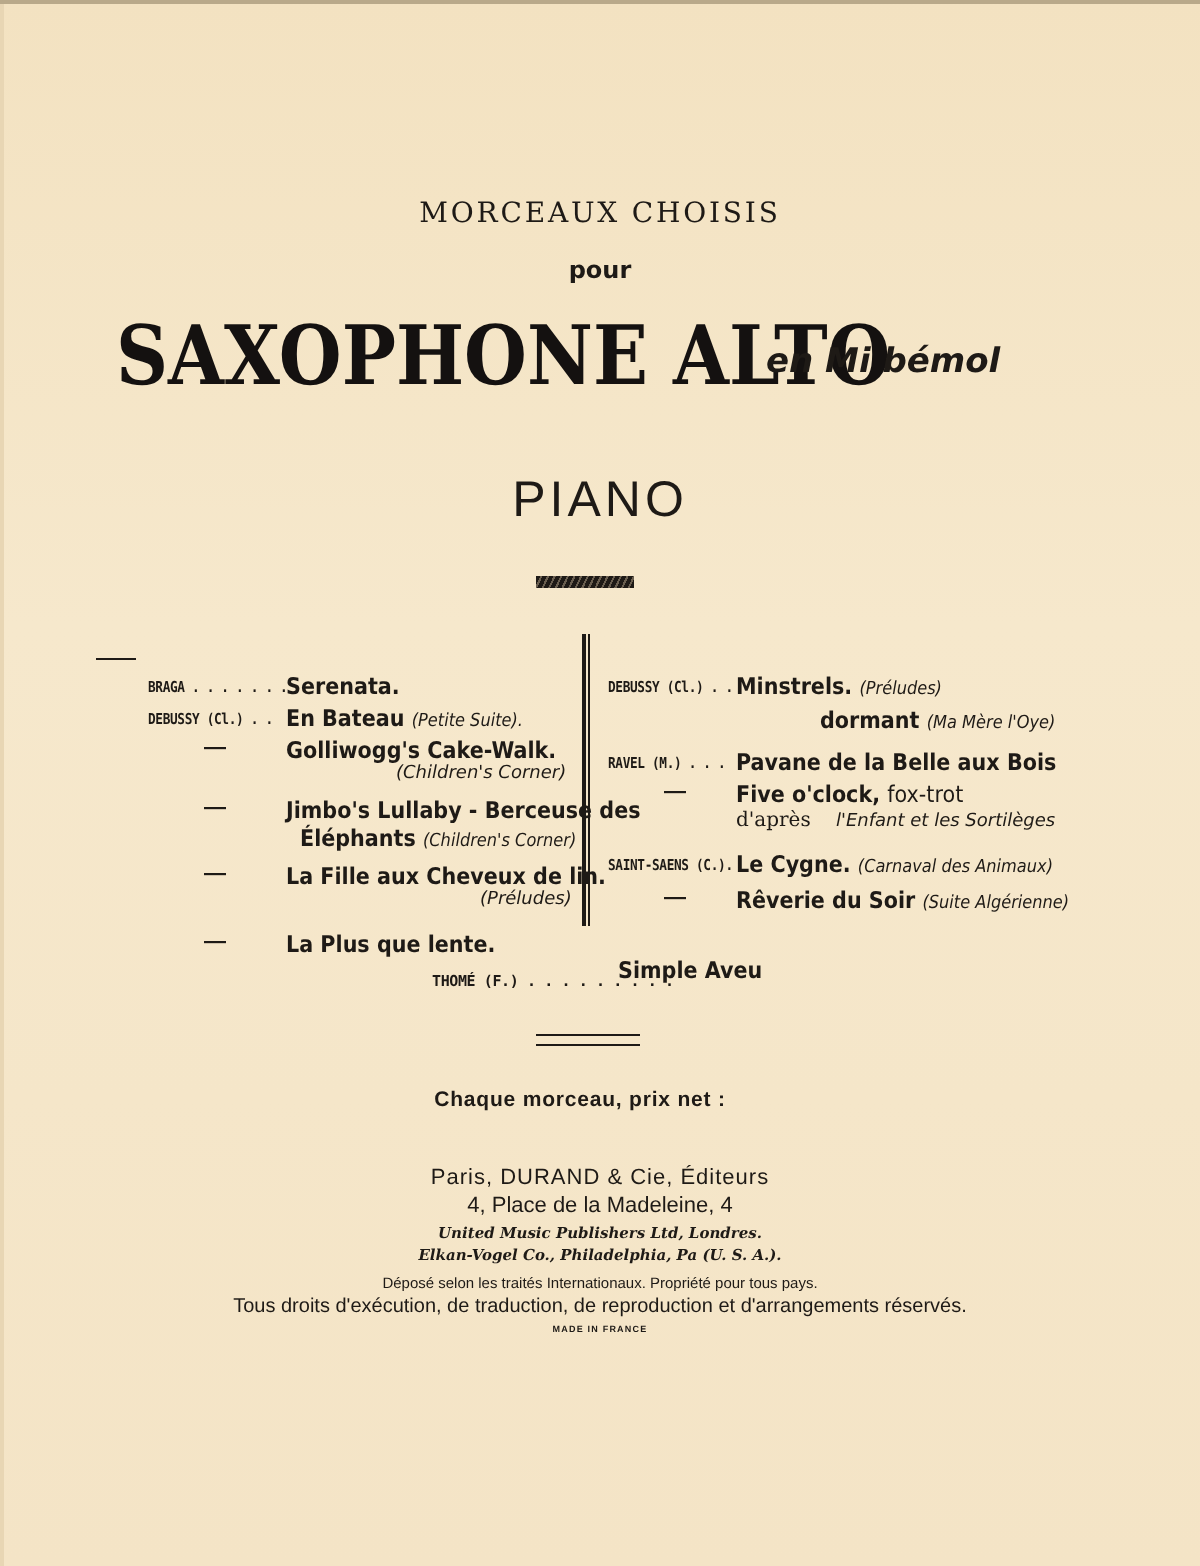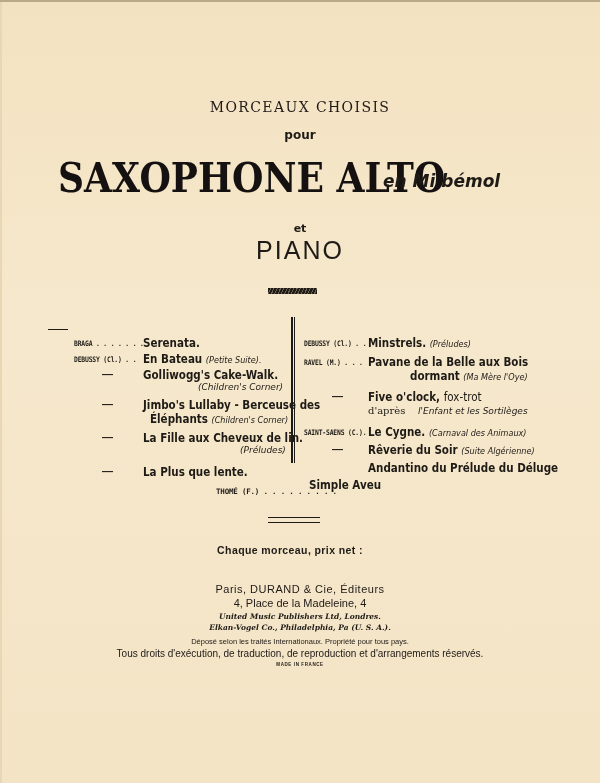--- a/index.html
+++ b/index.html
@@ -74,21 +74,20 @@
 <body>
 
 <div class="page">
 
   <div class="center pour">pour</div>
   <div class="center serie">MORCEAUX CHOISIS</div>
   <div class="title-row">
     <span class="title">SAXOPHONE ALTO</span>
   </div>
   <div class="key">en Mi bémol</div>
-  <div class="center et">et</div>
   <div class="center piano">PIANO</div>
   <div class="orn"></div>
 
   <div class="lead"></div>
   <div class="col" style="left:0;width:290px;">
     <div class="row">
       <span class="comp" style="left:74px">BRAGA . . . . . . .</span>
       <span class="piece" style="left:143px">Serenata.</span>
     </div>
     <div class="row">
@@ -122,45 +121,42 @@
     </div>
   </div>
 
   <div class="vline"></div>
 
   <div class="col" style="left:0;width:600px;">
     <div class="row" style="height:19px">
       <span class="comp" style="left:304px">DEBUSSY (Cl.) . .</span>
       <span class="piece" style="left:368px"><span>Minstrels.</span> <span class="sub">(Préludes)</span></span>
     </div>
+    <div class="row" style="height:19px">
+      <span class="piece" style="left:410px;top:0"><span>dormant</span> <span class="sub">(Ma Mère l'Oye)</span></span>
+    </div>
     <div class="row">
       <span class="comp" style="left:304px">RAVEL (M.) . . .</span>
       <span class="piece" style="left:368px">Pavane de la Belle aux Bois</span>
-    </div>
-    <div class="row" style="height:19px">
-      <span class="piece" style="left:410px;top:0"><span>dormant</span> <span class="sub">(Ma Mère l'Oye)</span></span>
     </div>
     <div class="row">
       <span class="dash" style="left:332px">—</span>
       <span class="piece" style="left:368px"><span>Five o'clock,</span> <span style="font-weight:normal">fox-trot</span></span>
     </div>
     <div class="row" style="height:19px">
       <span style="position:absolute;left:368px;top:1px;font-size:10px;font-family:'DejaVu Serif',serif">d'après</span>
       <span class="subline" style="left:418px;top:2px">l'Enfant et les Sortilèges</span>
     </div>
     <div class="row" style="height:18px">
       <span class="comp" style="left:304px">SAINT-SAENS (C.).</span>
       <span class="piece" style="left:368px"><span>Le Cygne.</span> <span class="sub">(Carnaval des Animaux)</span></span>
     </div>
     <div class="row" style="height:18px">
       <span class="dash" style="left:332px">—</span>
       <span class="piece" style="left:368px"><span>Rêverie du Soir</span> <span class="sub">(Suite Algérienne)</span></span>
-    </div>
-    <div class="row">
-      <span class="piece" style="left:368px">Andantino du Prélude du Déluge</span>
     </div>
   </div>
 
   <div class="thome">
     <span class="comp" style="position:relative;top:-1px">THOMÉ (F.) . . . . . . . . .</span>
     <span class="piece" style="left:93px;top:-3px">Simple Aveu</span>
   </div>
 
   <div class="rule2"></div>
 

